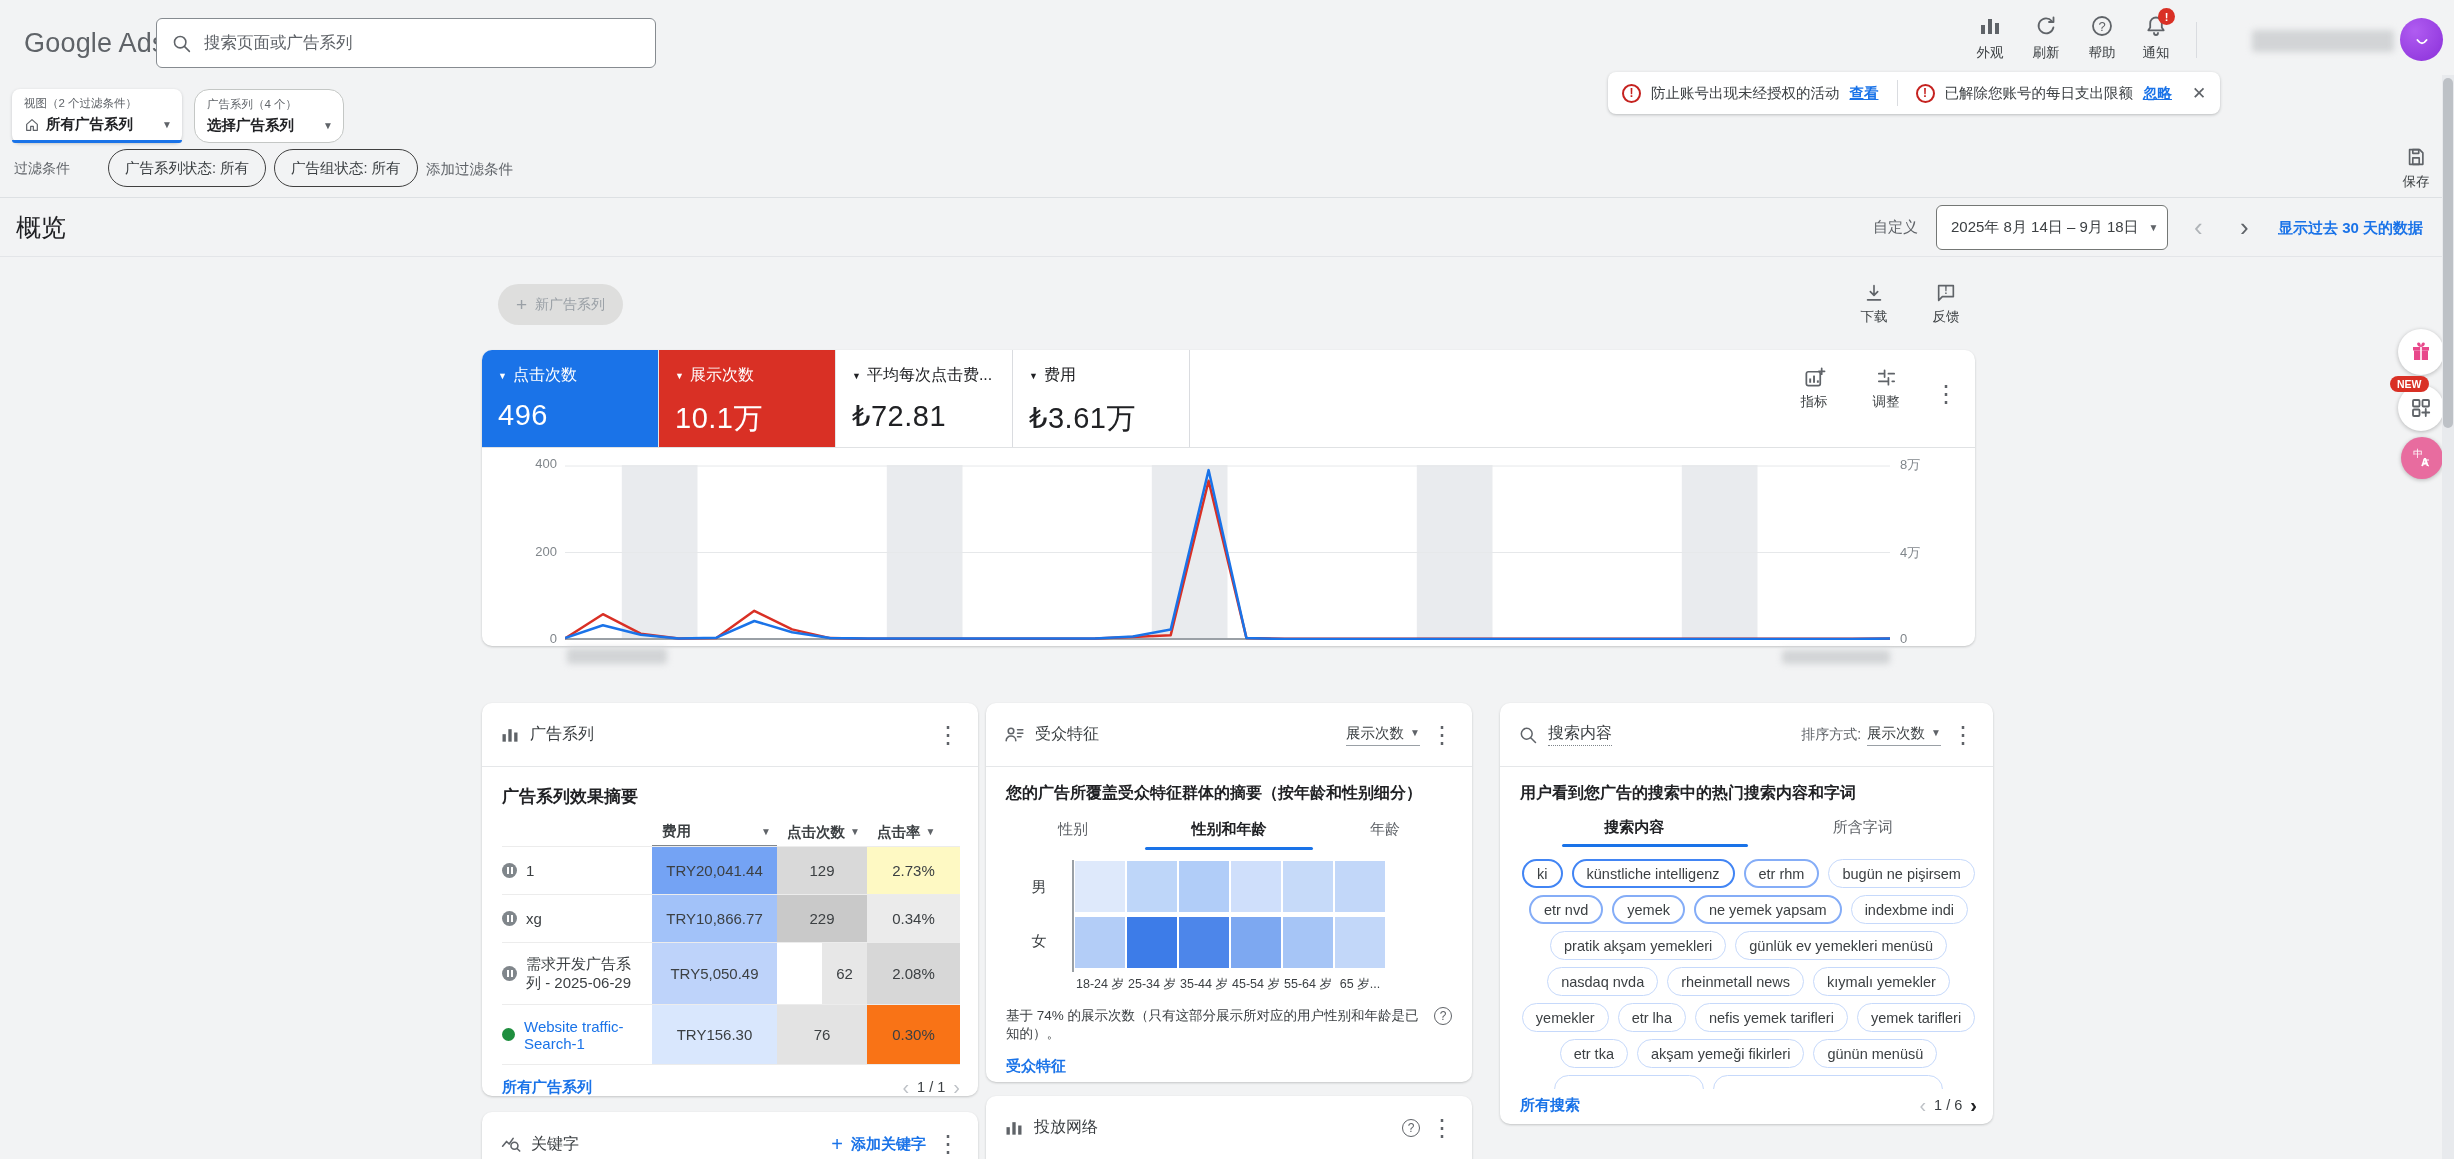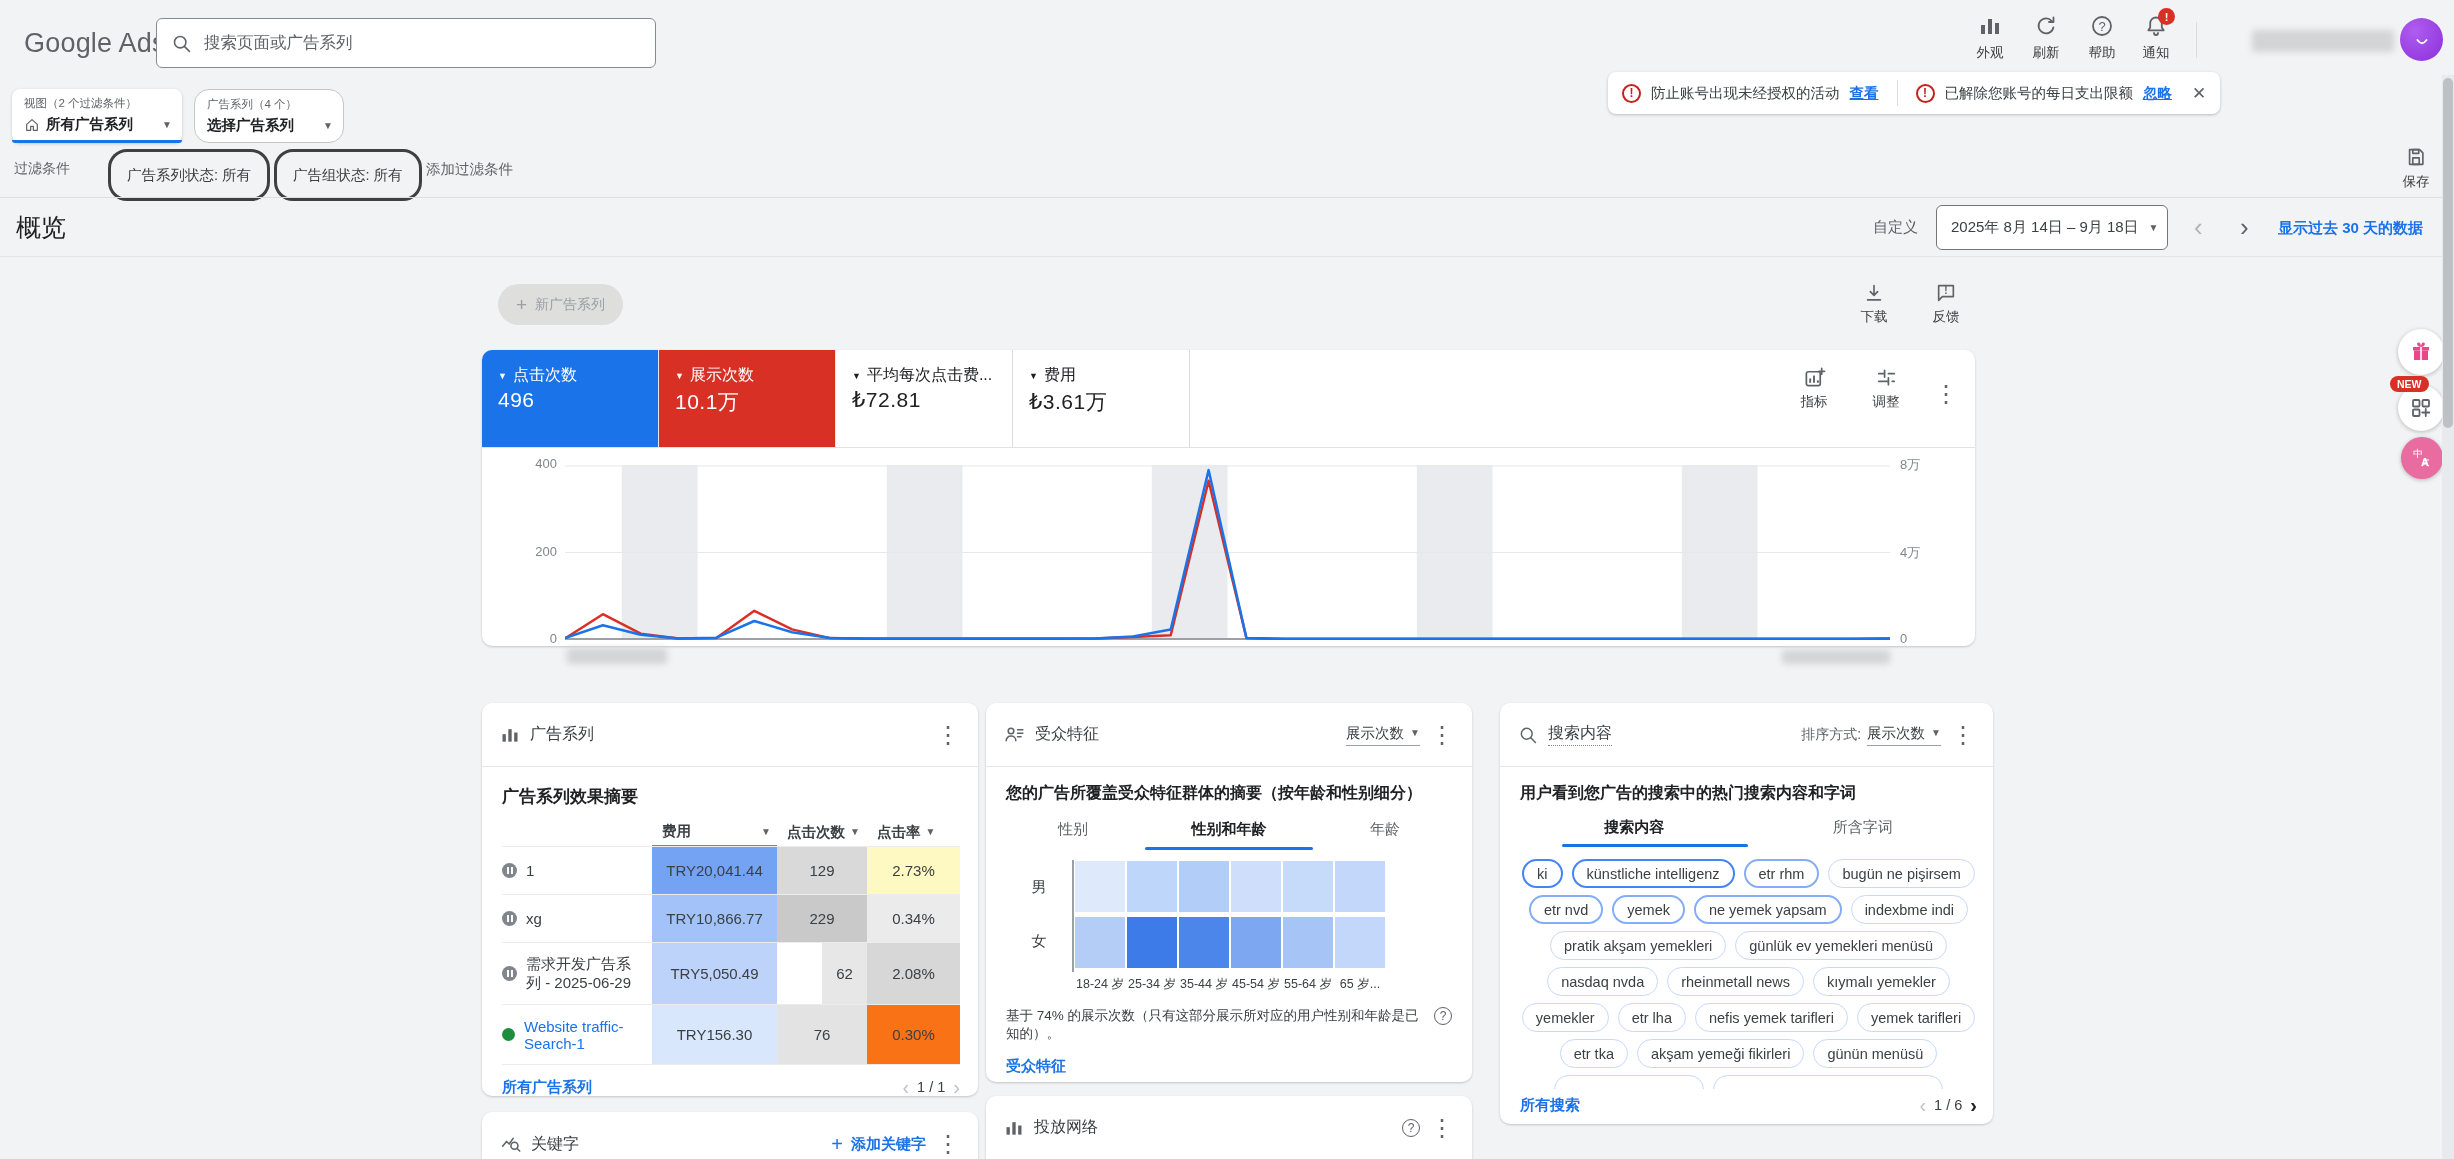--- a/index.html
+++ b/index.html
@@ -16,24 +16,24 @@
 .dots{font-size:24px;color:#5f6368;line-height:1;cursor:pointer;letter-spacing:0}
 .redacted{background:#d2d4d6;border-radius:3px;filter:blur(3px)}
 .navitem{position:absolute;width:56px;text-align:center;cursor:pointer}
 .navitem .lbl{font-size:13.5px;color:#3c4043;margin-top:2px}
 .warn{width:19px;height:19px;min-width:19px;border:2px solid #c5221f;border-radius:50%;color:#c5221f;font-weight:bold;font-size:12px;display:flex;align-items:center;justify-content:center}
 .toast{position:absolute;left:1608px;top:72px;height:42px;display:inline-flex;align-items:center;background:#fff;border-radius:8px;box-shadow:0 1px 3px rgba(60,64,67,.3);padding:0 14px;gap:10px;white-space:nowrap}
 .vdiv{width:1px;height:26px;background:#dadce0;margin:0 8px}
 .pickbox{position:absolute;background:#fff;height:54px;padding:7px 10px 6px 12px;cursor:pointer}
 .pickbox .l1{font-size:11.5px;color:#5f6368;white-space:nowrap}
 .pickbox .l2{font-size:14.5px;font-weight:bold;color:#202124;display:flex;align-items:center;gap:6px;margin-top:4px;white-space:nowrap}
-.chip-f{position:absolute;height:52px;border:3px solid #404040;border-radius:19px;display:flex;align-items:center;padding:0 16px;font-size:14.5px;color:#3c4043;background:transparent;cursor:pointer;white-space:nowrap}
+.chip-f{position:absolute;height:38px;border:1px solid #404040;border-radius:19px;display:flex;align-items:center;padding:0 16px;font-size:14.5px;color:#3c4043;background:transparent;cursor:pointer;white-space:nowrap}
 .scorecard{width:177px;height:97px;padding:15px 16px 0 16px;cursor:pointer;border-right:1px solid #e4e6e8}
 .scorecard .srow{display:flex;align-items:center;gap:6px;font-size:16px;white-space:nowrap}
-.scorecard .sval{font-size:21px;margin-top:2px;letter-spacing:.5px}
+.scorecard .sval{font-size:29px;margin-top:13px;letter-spacing:.5px}
 .ticklbl{position:absolute;font-size:13px;color:#80868b}
 .hdr{height:64px;display:flex;align-items:center;padding:0 18px;border-bottom:1px solid #e5e7e9;gap:10px}
 .hdr .ttl{font-size:16px;color:#3c4043}
 .trow{display:grid;grid-template-columns:150px 125px 90px 93px;align-items:stretch;border-top:1px solid #ececec}
 .tcell{display:flex;align-items:center;justify-content:center;font-size:15px;color:#3c4043}
 .tname{display:flex;align-items:center;gap:9px;padding:8px 8px 8px 0;font-size:15px;color:#3c4043}
 .st-paused{width:15px;height:15px;min-width:15px;border-radius:50%;background:#80868b;position:relative}
 .st-paused::before,.st-paused::after{content:"";position:absolute;top:4px;width:2px;height:7px;background:#fff}
 .st-paused::before{left:5px}.st-paused::after{left:9px}
 .st-enabled{width:13px;height:13px;min-width:13px;border-radius:50%;background:#1e8e3e}

